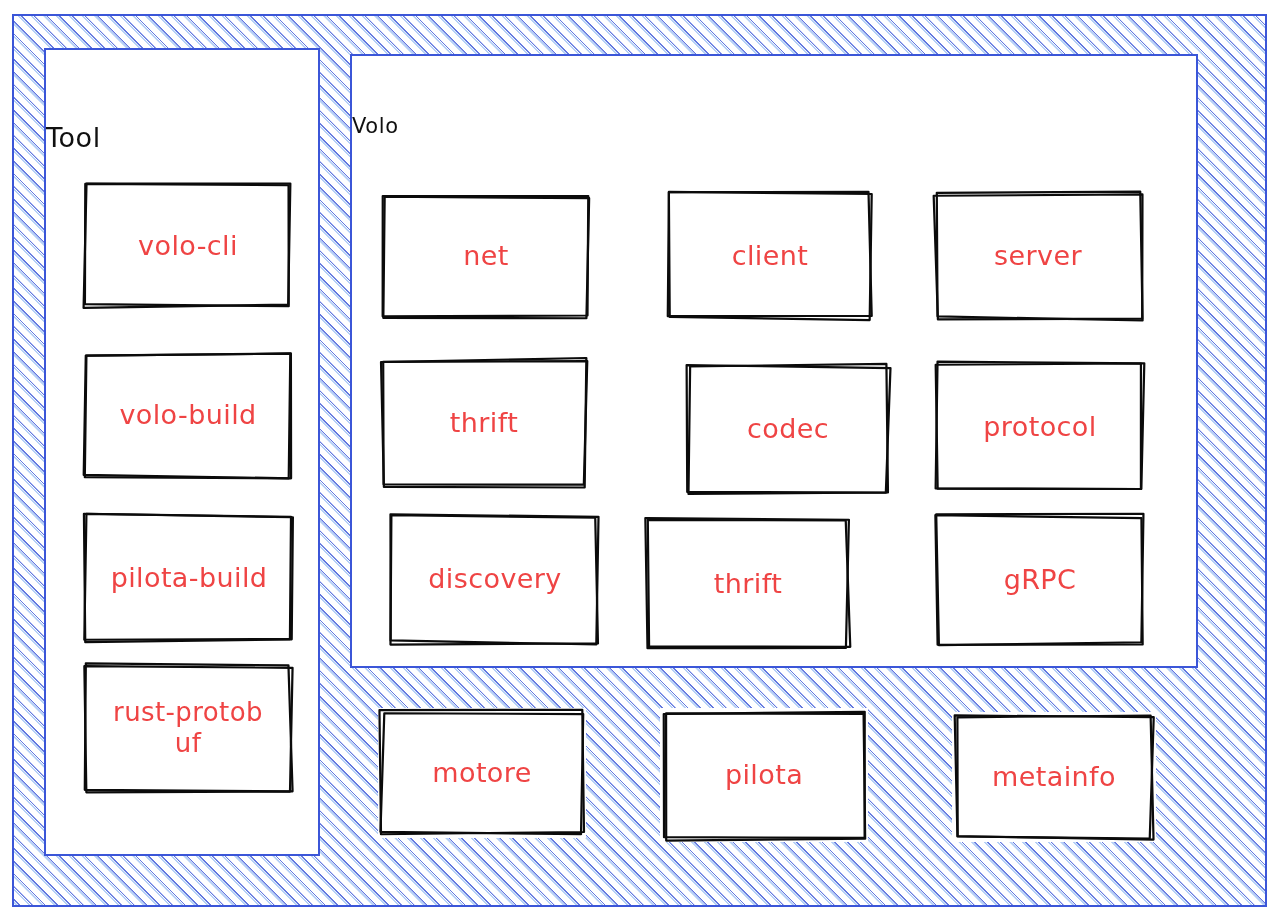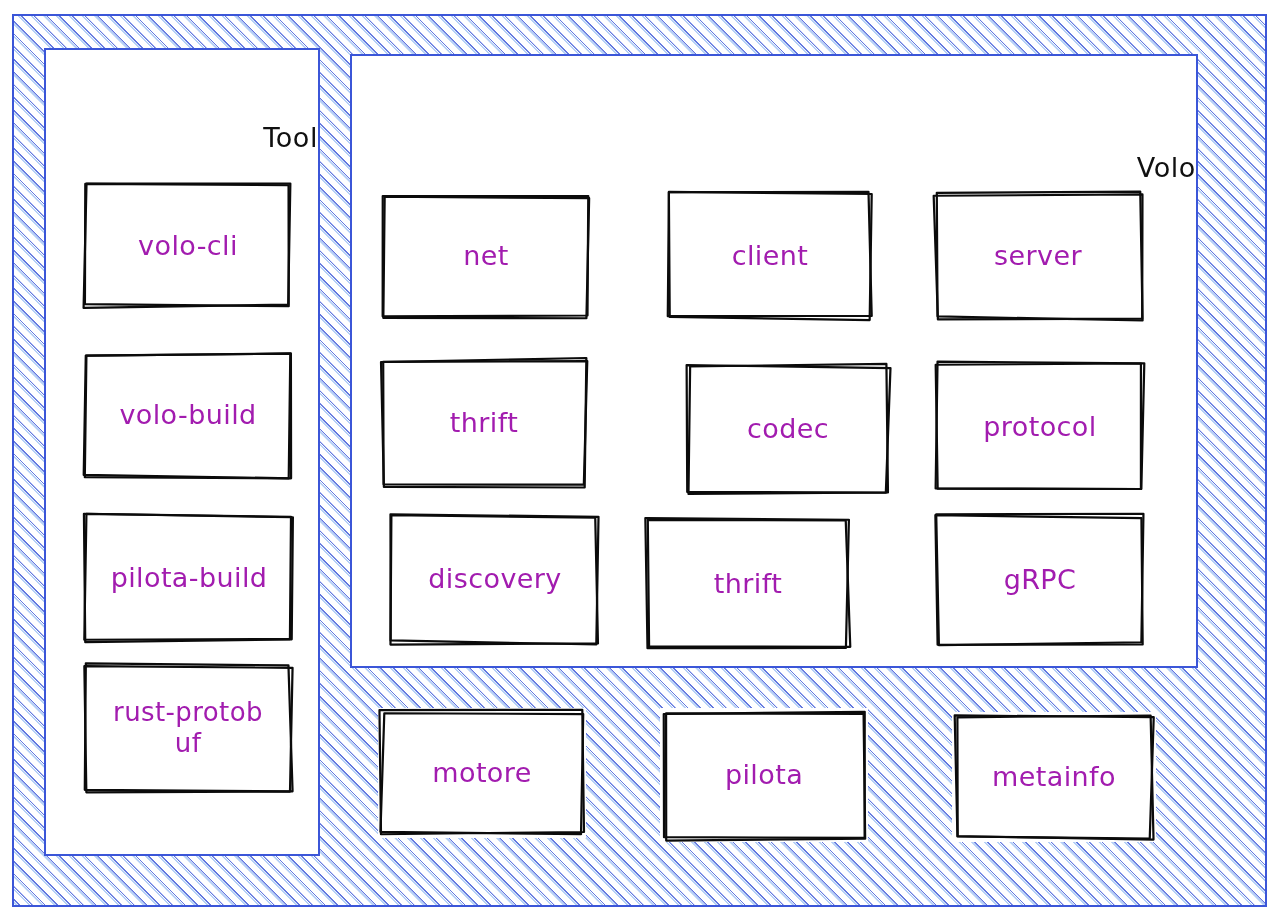--- a/index.html
+++ b/index.html
@@ -65,34 +65,33 @@
     left: 350px;
     top: 54px;
     width: 848px;
     height: 614px;
   }
 
   .panel-title {
     position: absolute;
     left: 0;
     width: 100%;
-    text-align: right;
+    text-align: left;
     font-family: "DejaVu Sans", sans-serif;
     color: #101010;
     font-weight: 400;
     letter-spacing: 0.6px;
   }
   .panel-tool .panel-title {
     top: 72px;
     font-size: 27px;
   }
   .panel-volo .panel-title {
     top: 58px;
-    font-size: 27px;
-    margin-top: 38px;
+    font-size: 21px;
   }
 
   
   .node {
     position: absolute;
     box-sizing: border-box;
     background: #ffffff;
   }
   .node .node-svg {
     position: absolute;
@@ -108,21 +107,21 @@
     left: 0;
     top: 0;
     width: 100%;
     height: 100%;
     display: flex;
     align-items: center;
     justify-content: center;
     text-align: center;
     font-family: "DejaVu Sans", sans-serif;
     font-size: 27px;
-    color: #a21caf;
+    color: #ef4444;
     line-height: 1.18;
     padding: 0 8px;
     box-sizing: border-box;
     white-space: pre-line;
     letter-spacing: 0.4px;
   }
   .node.wrap .node-label { font-size: 26px; }
 </style>
 </head>
 <body>

